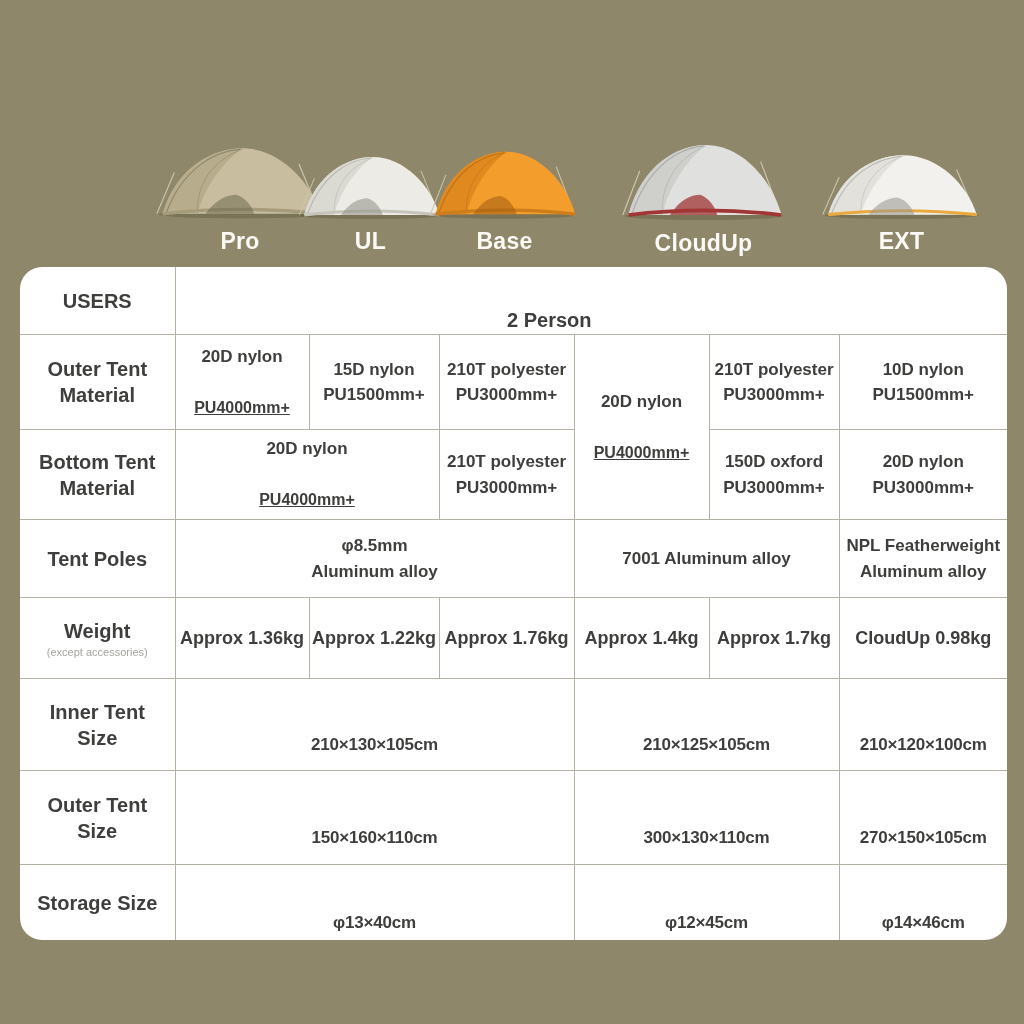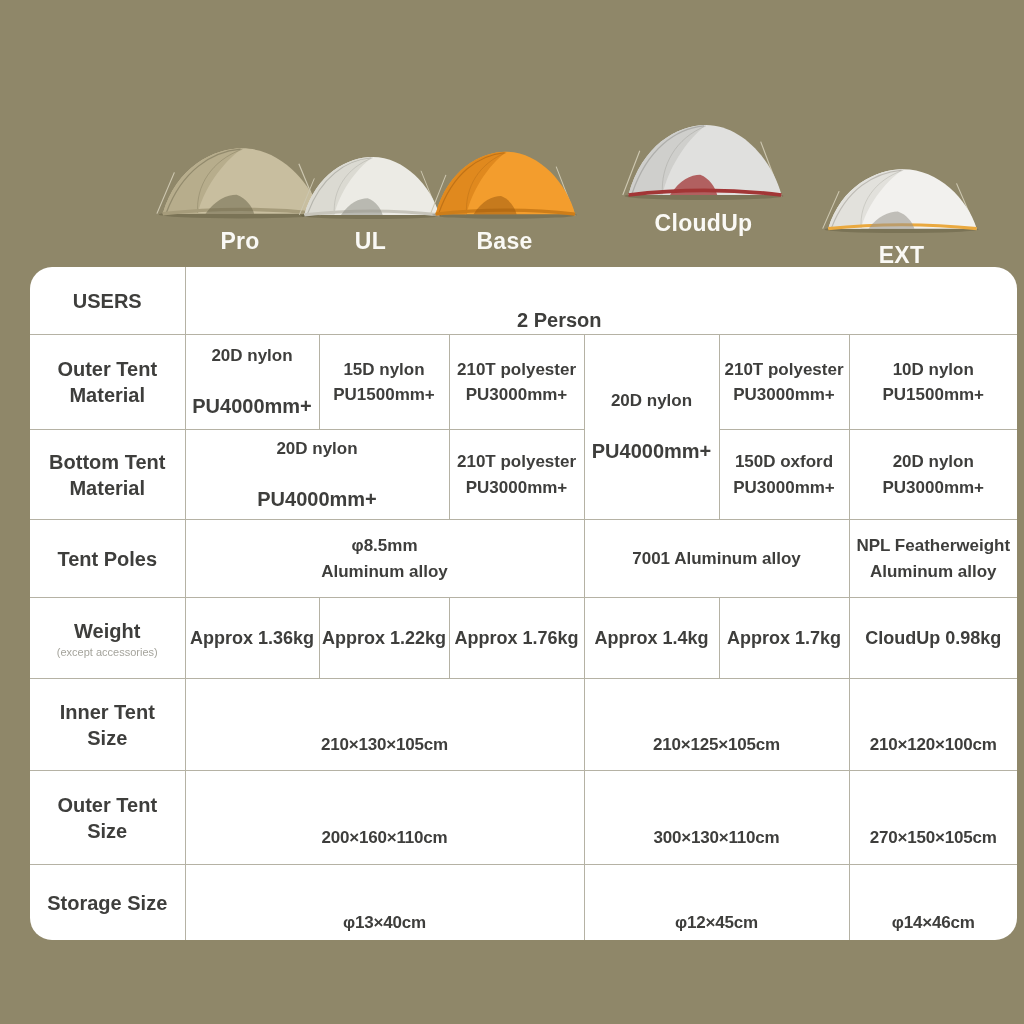--- a/index.html
+++ b/index.html
@@ -15,31 +15,31 @@
   }
   
   .figure { position:absolute; display:flex; flex-direction:column; align-items:center; }
   .figure svg { display:block; }
   .product-label {
     margin-top:4px; font-weight:bold; font-size:23px; color:var(--label-text);
     letter-spacing:0.3px;
   }
   
   .table-card {
-    position:absolute; left:30px; top:267px; width:987px; height:673px;
+    position:absolute; left:20px; top:267px; width:987px; height:673px;
     background:var(--card); border-radius:22px; overflow:hidden;
   }
   table { border-collapse:collapse; table-layout:fixed; width:987px; height:671px; border-style:hidden; }
   td {
     border:1px solid var(--grid-line); text-align:center; vertical-align:middle;
     color:var(--text); padding:2px;
   }
   .lbl { font-weight:bold; font-size:20px; line-height:1.3; white-space:pre-line; display:inline-block; }
   .val { font-weight:bold; font-size:17px; line-height:1.5; white-space:pre-line; display:inline-block; }
-  .big { font-size:20px; line-height:1.25; }
+  .big { font-size:16px; line-height:1.25;text-decoration:underline; }
   .sub { display:block; font-size:11px; font-weight:normal; color:var(--muted-text); margin-top:2px; }
   .users-val { font-weight:bold; font-size:20px; display:inline-block; transform:translateX(-42px);margin-top:40px; }
   .wt { font-size:18px; }
   .size-val { letter-spacing:-0.2px;margin-top:40px; }
   .r1{height:65px}.r2{height:95px}.r3{height:90px}.r4{height:78px}
   .r5{height:81px}.r6{height:92px}.r7{height:94px}.r8{height:76px}
 </style>
 </head>
 <body>
 
@@ -78,35 +78,35 @@
     <path d="M10,88 C24,34 62,12 92,12 C130,12 162,50 172,88 Z" fill="var(--body)"></path>
     <path d="M10,88 C24,34 62,12 92,12 C70,30 52,60 46,88 Z" fill="var(--shade)"></path>
     <path d="M14,86 C30,38 60,16 90,13" stroke="var(--dark)" stroke-width="1.3" fill="none" opacity="0.5"></path>
     <path d="M46,87 C44,56 60,26 92,13" stroke="var(--dark)" stroke-width="1" fill="none" opacity="0.35"></path>
     <path d="M10,88 Q90,78 172,88" stroke="var(--trim)" stroke-width="4" fill="none"></path>
     <path d="M54,88 C64,72 76,66 86,66 C96,70 102,80 104,88 Z" fill="var(--dark)" opacity="0.55"></path>
   </svg>
   <div class="product-label">Base</div>
 </div>
 
-<div class="figure" style="left: 616px; top: 114px; width: 175px; --body: #e0e0de; --shade: #cfcfcc; --trim: #a23636; --dark: #8e8e8a;">
+<div class="figure" style="left: 616px; top: 134px; width: 175px; --body: #e0e0de; --shade: #cfcfcc; --trim: #a23636; --dark: #8e8e8a;">
   <svg width="170" height="92" viewBox="0 0 180 100" preserveAspectRatio="none">
     <path d="M22,40 L4,88 M150,30 L172,90 M60,22 L44,88" stroke="#cdc7b0" stroke-width="1.2" fill="none"></path>
     <ellipse cx="90" cy="89" rx="84" ry="4.5" fill="rgba(70,63,40,0.28)"></ellipse>
     <path d="M10,88 C24,34 62,12 92,12 C130,12 162,50 172,88 Z" fill="var(--body)"></path>
     <path d="M10,88 C24,34 62,12 92,12 C70,30 52,60 46,88 Z" fill="var(--shade)"></path>
     <path d="M14,86 C30,38 60,16 90,13" stroke="var(--dark)" stroke-width="1.3" fill="none" opacity="0.5"></path>
     <path d="M46,87 C44,56 60,26 92,13" stroke="var(--dark)" stroke-width="1" fill="none" opacity="0.35"></path>
     <path d="M10,88 Q90,78 172,88" stroke="var(--trim)" stroke-width="4" fill="none"></path>
     <path d="M54,88 C64,72 76,66 86,66 C96,70 102,80 104,88 Z" fill="var(--trim)" opacity="0.75"></path>
   </svg>
   <div class="product-label">CloudUp</div>
 </div>
 
-<div class="figure" style="left: 818px; top: 160px; width: 167px; --body: #f2f1ee; --shade: #e2e1dc; --trim: #eaa93f; --dark: #97948c;">
+<div class="figure" style="left: 818px; top: 146px; width: 167px; --body: #f2f1ee; --shade: #e2e1dc; --trim: #eaa93f; --dark: #97948c;">
   <svg width="165" height="78" viewBox="0 0 180 100" preserveAspectRatio="none">
     <path d="M22,40 L4,88 M150,30 L172,90 M60,22 L44,88" stroke="#cdc7b0" stroke-width="1.2" fill="none"></path>
     <ellipse cx="90" cy="89" rx="84" ry="4.5" fill="rgba(70,63,40,0.28)"></ellipse>
     <path d="M10,88 C24,34 62,12 92,12 C130,12 162,50 172,88 Z" fill="var(--body)"></path>
     <path d="M10,88 C24,34 62,12 92,12 C70,30 52,60 46,88 Z" fill="var(--shade)"></path>
     <path d="M14,86 C30,38 60,16 90,13" stroke="var(--dark)" stroke-width="1.3" fill="none" opacity="0.5"></path>
     <path d="M46,87 C44,56 60,26 92,13" stroke="var(--dark)" stroke-width="1" fill="none" opacity="0.35"></path>
     <path d="M10,88 Q90,78 172,88" stroke="var(--trim)" stroke-width="4" fill="none"></path>
     <path d="M54,88 C64,72 76,66 86,66 C96,70 102,80 104,88 Z" fill="var(--dark)" opacity="0.55"></path>
   </svg>
@@ -193,21 +193,21 @@
       <td><span class="lbl">Inner Tent
 Size</span></td>
       <td colspan="3"><span class="val size-val">210×130×105cm</span></td>
       <td colspan="2"><span class="val size-val">210×125×105cm</span></td>
       <td><span class="val size-val">210×120×100cm</span></td>
     </tr>
 
     <tr class="r7">
       <td><span class="lbl">Outer Tent
 Size</span></td>
-      <td colspan="3"><span class="val size-val">200×160×110cm</span></td>
+      <td colspan="3"><span class="val size-val">150×160×110cm</span></td>
       <td colspan="2"><span class="val size-val">300×130×110cm</span></td>
       <td><span class="val size-val">270×150×105cm</span></td>
     </tr>
 
     <tr class="r8">
       <td><span class="lbl">Storage Size</span></td>
       <td colspan="3"><span class="val size-val">φ13×40cm</span></td>
       <td colspan="2"><span class="val size-val">φ12×45cm</span></td>
       <td><span class="val size-val">φ14×46cm</span></td>
     </tr>

